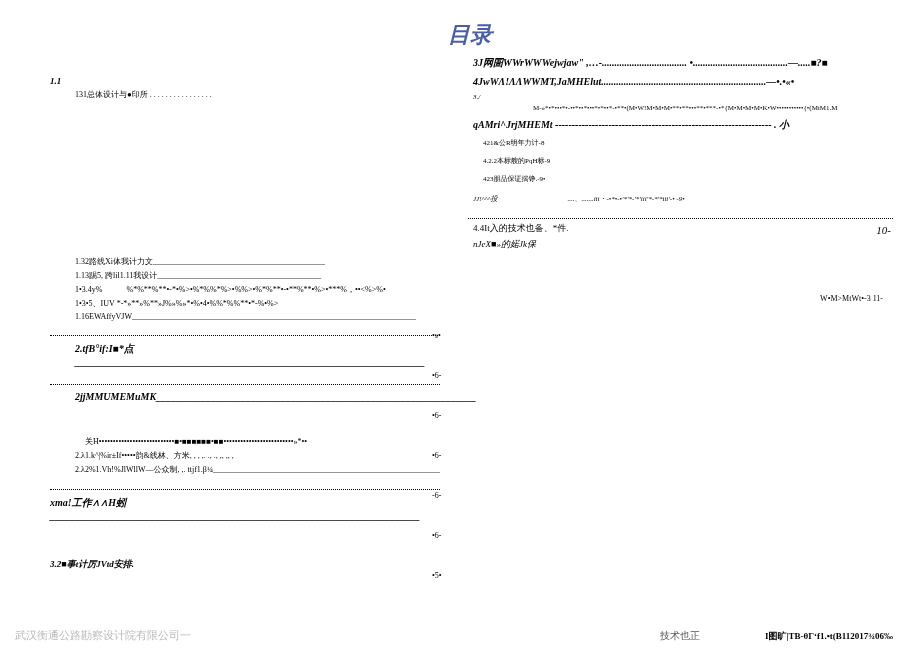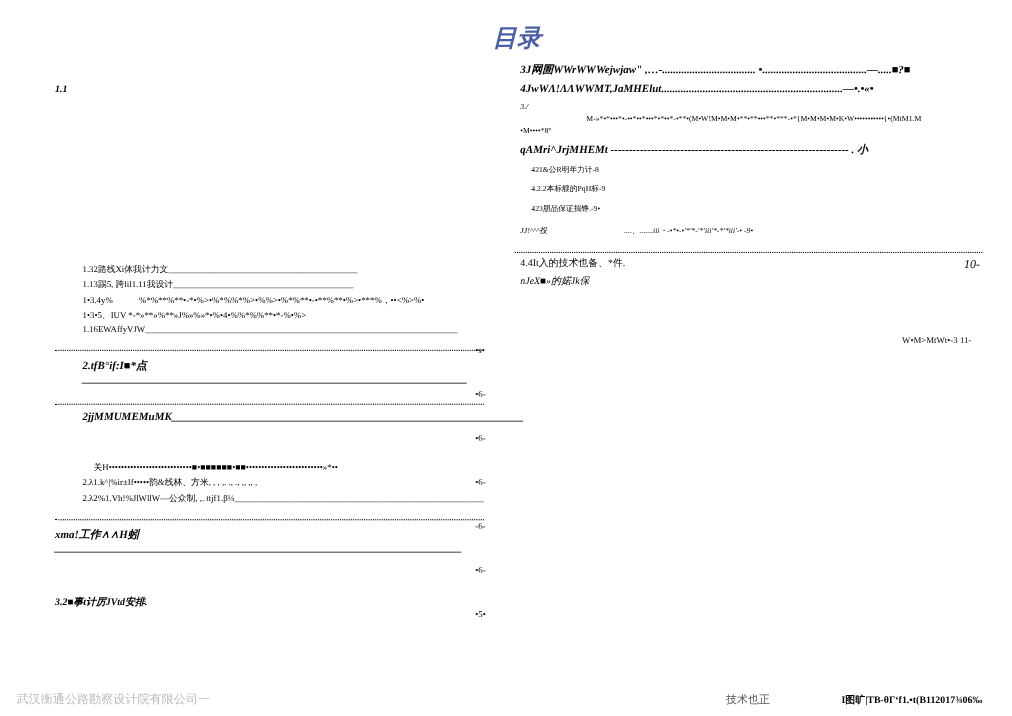--- a/index.html
+++ b/index.html
@@ -98,20 +98,21 @@
       font-weight: bold;
     }
     .gap { height: 150px; }
     .small { font-size: 7px; }
   </style>
 </head>
 <body>
 
 <div class="page-left">
   <div class="section-num">1.1</div>
+  <div class="toc-line indent1">131总体设计与●印所 . . . . . . . . . . . . . . . .</div>
 
   <div class="gap"></div>
 
   <div style="position:relative;">
     <div class="toc-line indent1">1.32路线Xi体我计力文___________________________________________</div>
     <div class="toc-line indent1">1.13踢5, 跨lil1.11我设计_________________________________________</div>
     <div class="toc-line indent1">1•3.4y%　　　%*%**%**•-*•%&gt;•%*%%*%&gt;•%%&gt;•%*%**•-•**%**•%&gt;•***%，••&lt;%&gt;%•</div>
     <div class="toc-line indent1">1•3•5、IUV *-*»**»%**»J%»%»*•%•4•%%*%%**•*-%•%&gt;</div>
     <div class="toc-line indent1">1.16EWAffyVJW_______________________________________________________________________</div>
     <div class="dotted-underline"></div>
@@ -138,21 +139,20 @@
     </div>
   </div>
 </div>
 
 <div class="page-right">
   <div class="big-title">目录</div>
   <div class="toc-heading indent1">3J网圄WWrWWWejwjaw" ,…-.................................. •......................................—.....■?■</div>
   <div class="toc-heading indent1">4JwWΛ!ΛΛWWMT,JaMHElut..................................................................—•.•«•</div>
   <div class="toc-line indent1 small" style="font-style:italic;">3./</div>
   <div class="toc-line" style="padding-left:85px;font-size:7px;">M-»*•*•••*•-••*••*•••*•*••*-•**•(M•W!M•M•M•**•**•••**•***-•*{M•M•M•M•K•W•••••••••••{•(MtM1.M</div>
-  <div class="toc-line indent1 small">•M••••*8°</div>
   <div class="toc-heading indent1">qAMri^JrjMHEMt ----------------------------------------------------------------- . 小</div>
   <div class="toc-line indent2 small">421&amp;公R明年力计-8</div>
   <div class="toc-line indent2 small" style="margin-top:8px;">4.2.2本标艘的PqH标-9</div>
   <div class="toc-line indent2 small" style="margin-top:8px;">423朋品保证揣铮.-9•</div>
   <div class="toc-line indent1 small" style="margin-top:10px;font-style:italic;">JJ!^^^投　　　　　　　　　　....、.......iii・-•*•-•'*'*-'*'iii'*-*'*iii'-• -9•</div>
   <div class="dotted-underline" style="margin-left:20px;"></div>
   <div style="position:relative;">
     <div class="toc-line indent1" style="font-size:9px;">4.4It入的技术也备、*件.</div>
     <div class="toc-line indent1" style="font-style:italic;font-size:9px;">nJeX■»的婼Jk保</div>
     <span class="page-num" style="top:2px;">10-</span>

